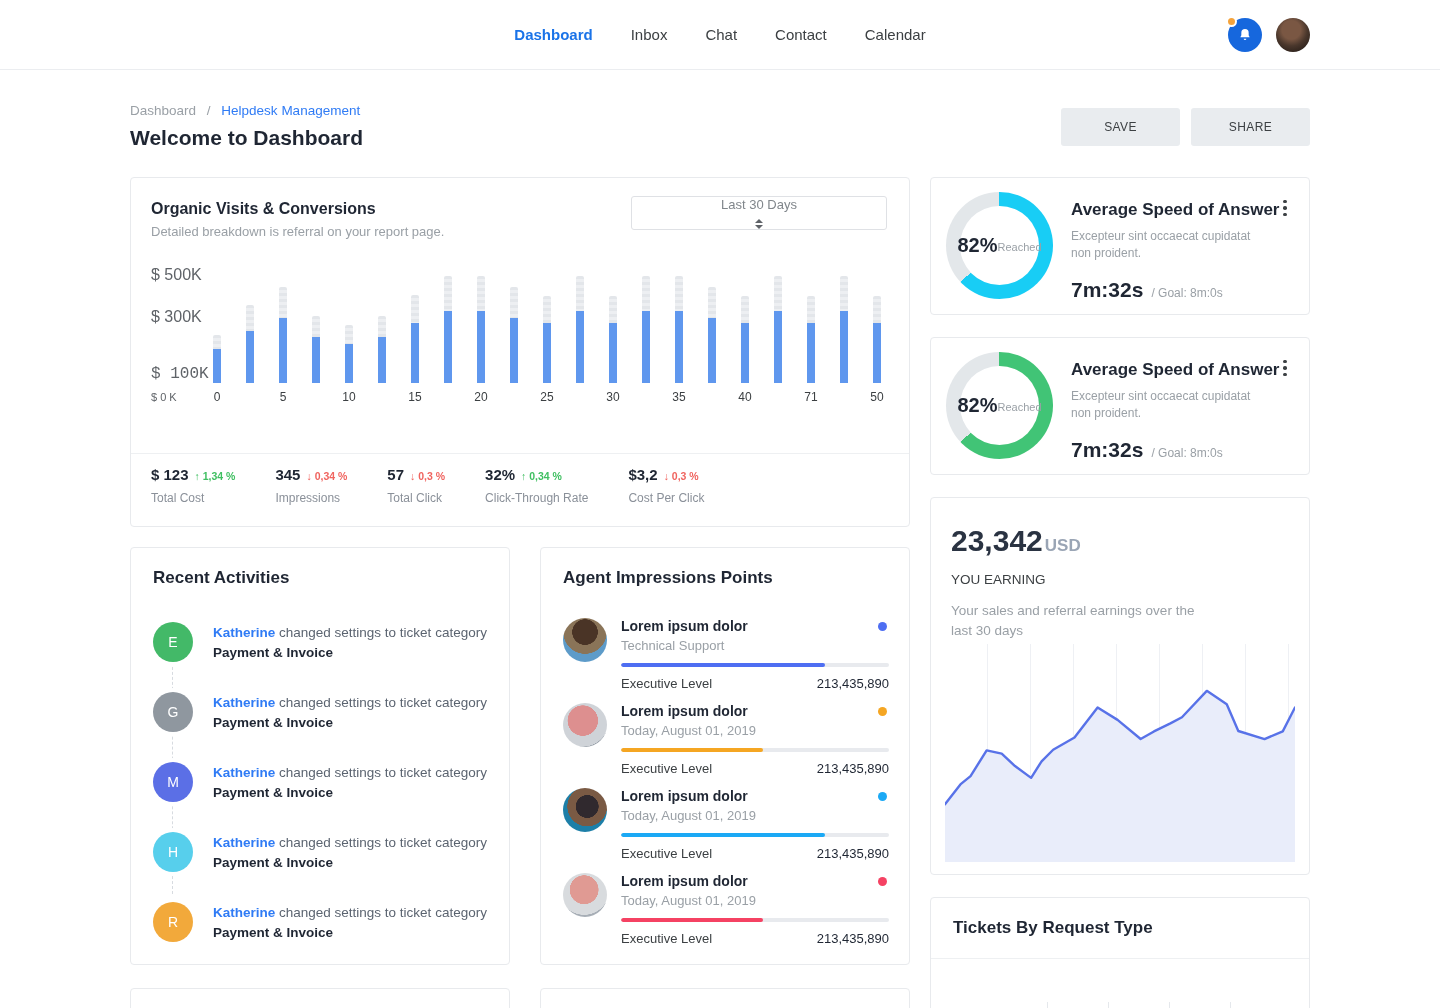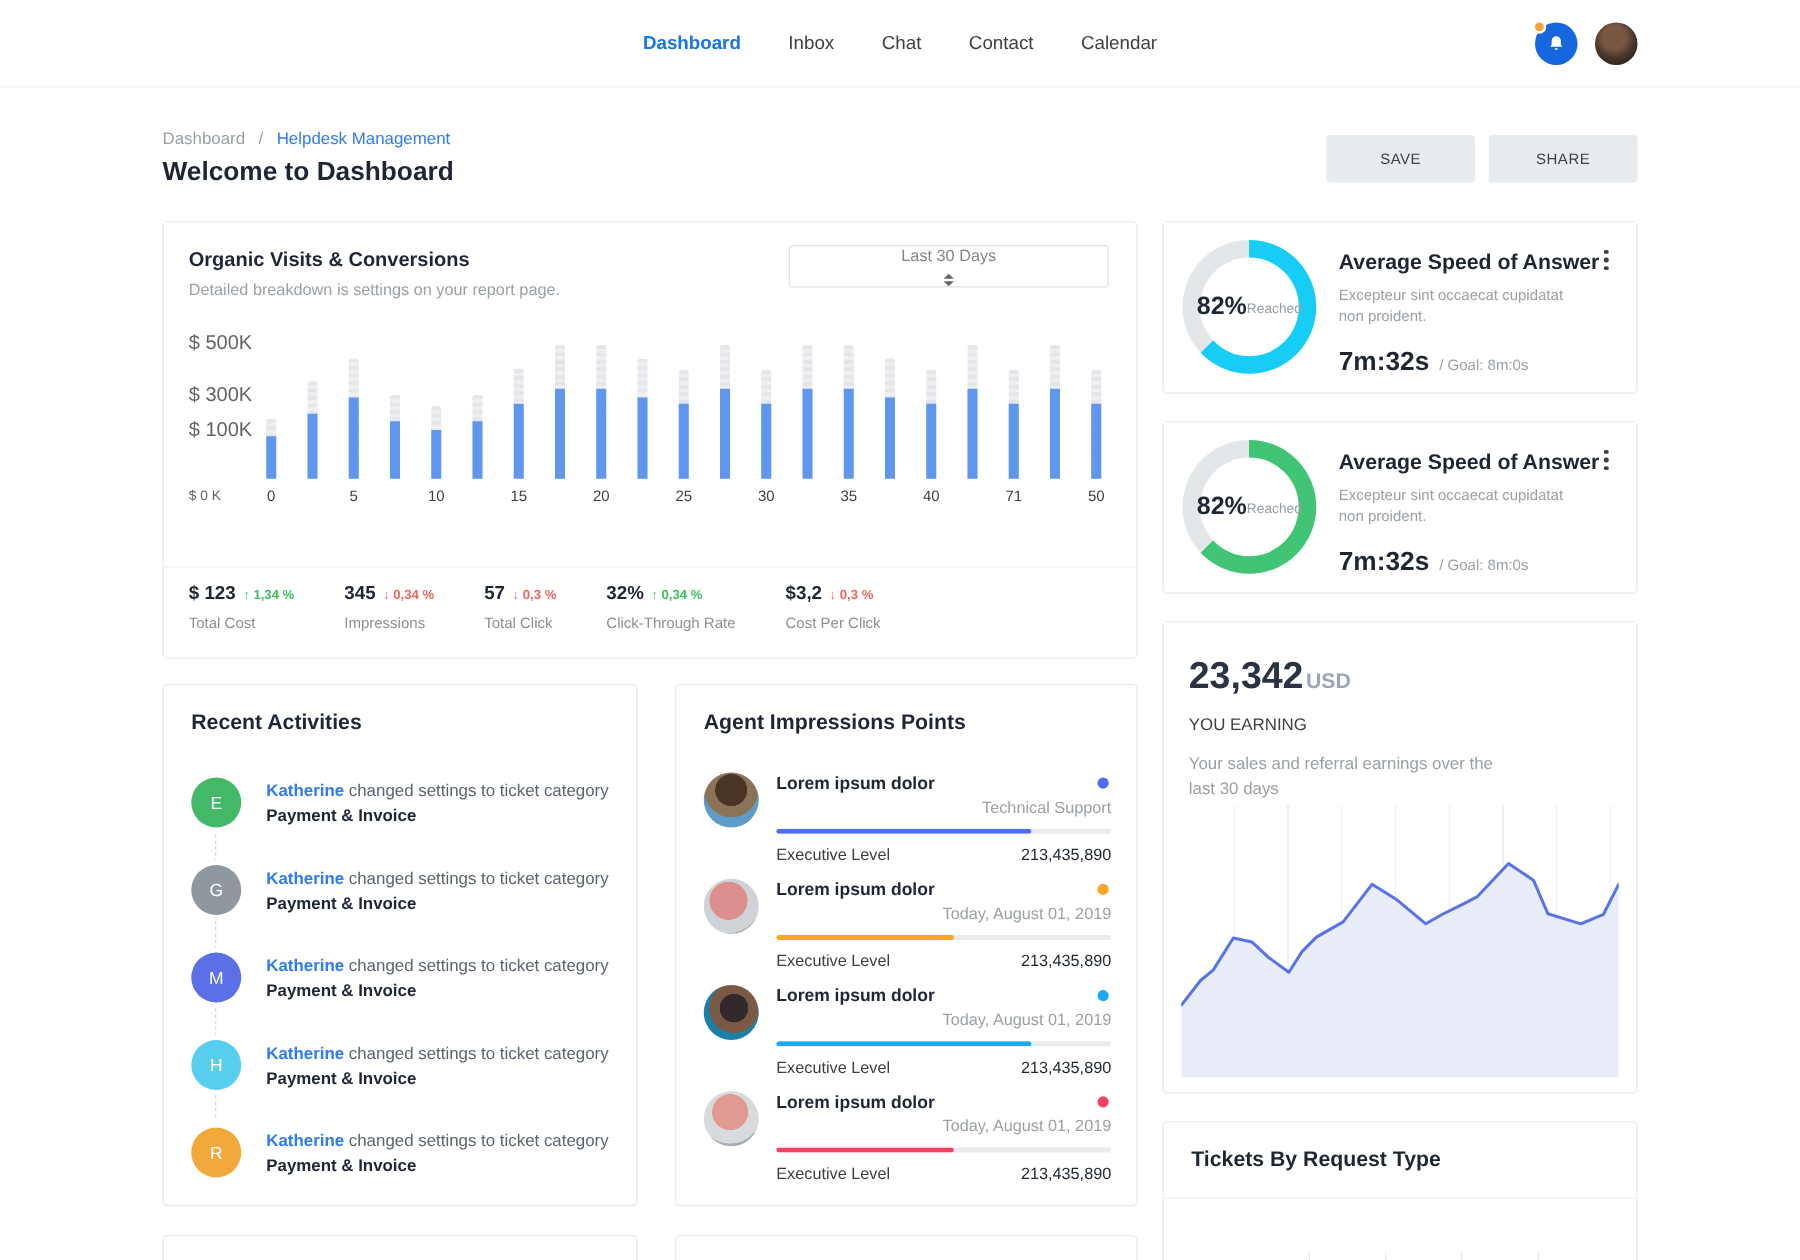--- a/index.html
+++ b/index.html
@@ -84,21 +84,21 @@
   
   .agent-card { left:540px; top:547px; width:370px; height:418px; }
   .agents { position:absolute; left:22px; right:20px; top:62px; }
   .agent { position:relative; min-height:85px; padding-left:58px; padding-top:8px; }
   .g-avatar { position:absolute; left:0; top:8px; width:44px; height:44px; border-radius:50%; }
   .agent:nth-of-type(1) .g-avatar { background:radial-gradient(circle at 50% 32%, #4a3426 0 34%, #8a7458 35% 58%, #5d9bc9 59%); }
   .agent:nth-of-type(2) .g-avatar { background:radial-gradient(circle at 45% 40%, #dd8f8f 0 42%, #cfd3d8 43% 72%, #9aa2ab 73%); }
   .agent:nth-of-type(3) .g-avatar { background:radial-gradient(circle at 55% 42%, #30292e 0 32%, #7a5a44 33% 56%, #1d7fa8 57%); }
   .agent:nth-of-type(4) .g-avatar { background:radial-gradient(circle at 48% 38%, #e09a93 0 40%, #d8dbde 41% 70%, #a7aeb6 71%); }
   .g-name { font-size:14px; font-weight:bold; color:#1f2633; }
-  .g-sub { font-size:13px; color:#9aa0a6; margin-top:4px;text-align:right; }
+  .g-sub { font-size:13px; color:#9aa0a6; margin-top:4px; }
   .g-dot { position:absolute; right:2px; top:12px; width:9px; height:9px; border-radius:50%; }
   .g-track { margin-top:10px; height:4px; border-radius:2px; background:#e8eaee; overflow:hidden; }
   .g-fill { height:4px; border-radius:2px; }
   .g-foot { display:flex; justify-content:space-between; margin-top:9px; font-size:13px; color:#3c4043; }
   .g-pts { color:#1f2633; }
 
   
   .speed-card-0 { left:930px; top:177px; width:380px; height:138px; }
   .speed-card-1 { left:930px; top:337px; width:380px; height:138px; }
   .donut { position:absolute; left:15px; top:14px; width:107px; height:107px; border-radius:50%; }
@@ -169,34 +169,34 @@
     <span class="crumb-link">Helpdesk Management</span>
   </div>
   <div class="page-title">Welcome to Dashboard</div>
   <div class="actions">
     <button class="btn btn-gray">SAVE</button>
     <button class="btn btn-gray">SHARE</button>
   </div>
 
   <div class="card organic-card">
     <div class="organic-title">Organic Visits &amp; Conversions</div>
-    <div class="organic-sub">Detailed breakdown is settings on your report page.</div>
+    <div class="organic-sub">Detailed breakdown is referral on your report page.</div>
     <div class="range-select">
       <span class="range-label">Last 30 Days</span>
       <span class="sort-arrows">
           <i class="arr-up"></i>
           <i class="arr-dn"></i>
         </span>
     </div>
 
     <div class="plot-wrap">
       <div id="ylabs">
           <span class="ylab" style="bottom: 98.7619px;">$ 500K</span>
           <span class="ylab" style="bottom: 56.8571px;">$ 300K</span>
-          <span class="ylab" style="bottom: 29px;">$ 100K</span>
+          <span class="ylab" style="bottom: 0; font-family: Liberation Mono, monospace;">$ 100K</span>
         </div>
       <div class="bars" id="bars">
           <div class="bar">
             <div class="total" style="height: 48.1905px;"></div>
             <div class="val" style="height: 33.5238px; background: rgb(95, 151, 238);"></div>
           </div>
           <div class="bar">
             <div class="total" style="height: 77.5238px;"></div>
             <div class="val" style="height: 52.381px; background: rgb(95, 151, 238);"></div>
           </div>

